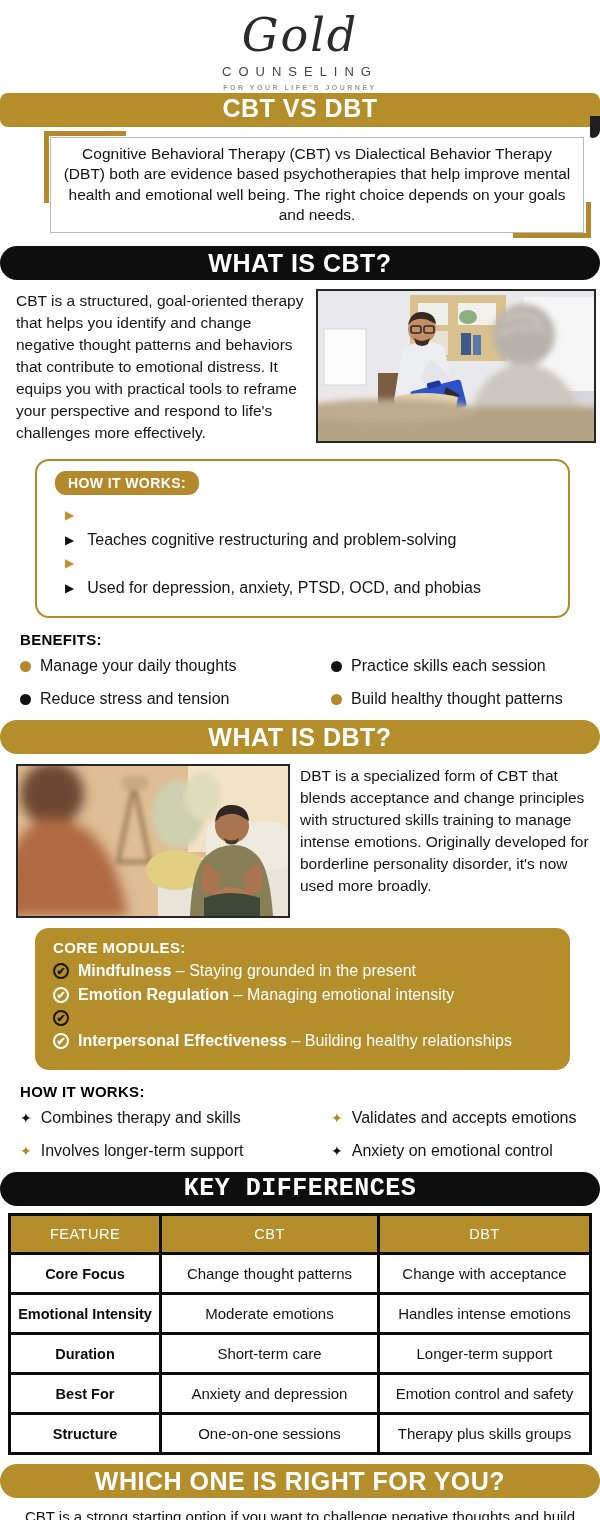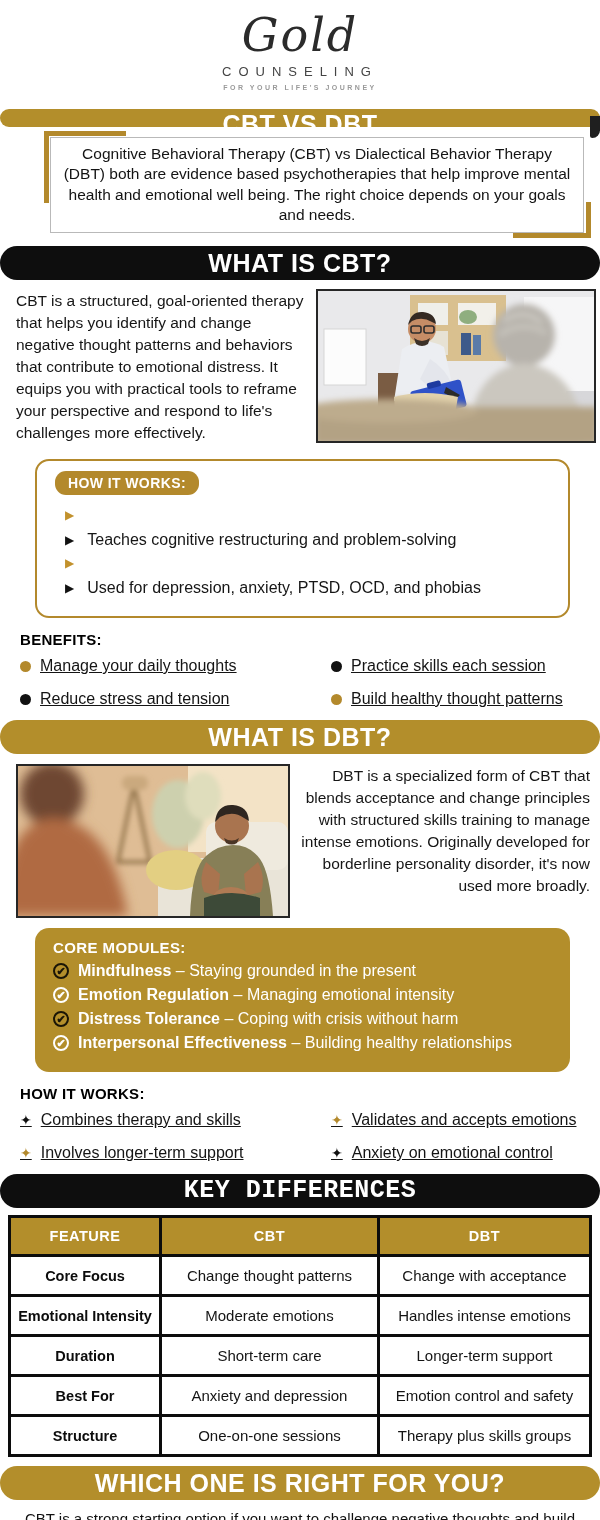--- a/index.html
+++ b/index.html
@@ -19,21 +19,21 @@
   .logo-name { font-size: 13px; letter-spacing: 7px; color:#444; margin-top: 3px; font-weight: 400; }
   .logo-tagline { font-size: 7px; letter-spacing: 2.5px; color:#9a9a9a; margin-top: 5px; font-weight: bold; }
 
   
   .banner {
     width: 600px; color:#fff; text-align:center; font-weight:bold;
     letter-spacing: 0.5px;
   }
   .banner.gold { background:#b38e2b; }
   .banner.black { background:#0e0e0e; }
-  .banner-title { margin-top: 18px; height: 18px; line-height: 30px; font-size: 25px; border-radius: 15px; }
+  .banner-title { margin-top: 2px; height: 34px; line-height: 30px; font-size: 25px; border-radius: 8px; }
   .banner-lg { height: 34px; line-height: 34px; font-size: 25px; border-radius: 17px; text-align: center; }
   #banner-cbt   { margin-top: 13px; }
   #banner-dbt   { margin-top: 12px; }
   #banner-diff  { margin-top: 12px; font-family: Liberation Mono, monospace; }
   #banner-which { margin-top: 9px; }
 
   .edge-accent {
     position:absolute; right:0; top:116px; width:10px; height:22px;
     background:#1f1f1f; border-radius: 0 0 12px 4px;
   }
@@ -53,41 +53,41 @@
     position:absolute; right:-8px; bottom:-6px; width:78px; height:36px;
     border-bottom:5px solid #b3892c; border-right:5px solid #b3892c;
   }
 
   
   .split { display:flex; gap: 10px; padding: 9px 4px 0 16px; align-items: flex-start; }
   .split p { font-size: 15.5px; line-height: 1.42; color:#161616; }
   .split .txt { flex: 1 1 auto; padding-top: 1px; }
   .photo { flex: 0 0 auto; border: 2px solid #262626; background:#ddd; line-height:0; }
   .photo svg { display:block; }
-  .split-dbt { padding: 10px 10px 0 16px; text-align: right; }
+  .split-dbt { padding: 10px 10px 0 16px; }
 
   
   .how-box {
     margin: 15px 30px 0 35px; border: 2px solid #b3892c; border-radius: 14px;
     padding: 8px 14px 11px 18px; position: relative;
   }
   .pill {
     display:inline-block; background:#b3892c; color:#fff; font-weight:bold;
     font-size: 14px; letter-spacing:.4px; padding: 4px 13px; border-radius: 11px;
     margin: 2px 0 6px;
   }
   .how-item { display:flex; align-items: baseline; gap: 13px; font-size: 16px; margin: 8px 0 8px 10px; color:#161616; }
   .tri { font-size: 12px; flex:0 0 auto; transform: translateY(-1px); }
   .tri.gold { color:#c2912c; } .tri.black { color:#111; }
 
   
   .list-section { margin: 13px 20px 0 20px; }
   .list-label { font-weight: bold; font-size: 15px; color:#000000; letter-spacing:.3px; }
   .two-col { display:grid; grid-template-columns: 305px 1fr; column-gap: 6px; row-gap: 15px; margin-top: 9px; }
-  .b-item { display:flex; align-items: baseline; gap: 9px; font-size: 16px; color:#141414;text-decoration:underline; }
+  .b-item { display:flex; align-items: baseline; gap: 9px; font-size: 16px; color:#141414; }
   .dot { width: 11px; height: 11px; border-radius: 50%; flex: 0 0 auto; align-self:center; }
   .dot.gold { background:#b3892c; } .dot.black { background:#111; }
   .star { font-size: 14px; flex:0 0 auto; }
   .star.gold { color:#b3892c; } .star.black { color:#111; }
 
   
   .core-box {
     margin: 10px 30px 0 35px; background:#b38e2b; border-radius: 14px;
     color:#fff; padding: 11px 16px 14px 18px;
   }
@@ -99,21 +99,21 @@
     font-size: 11px; font-weight: bold; flex: 0 0 auto; align-self: center;
   }
   .check.black { color:#1a1506; border-color:#1a1506; }
   .check.white { color:#ffffff; border-color:#ffffff; }
   .core-item strong { font-weight: bold; }
 
   
   table { width: 584px; margin: 7px 8px 0 8px; border-collapse: collapse; }
   th, td { border: 3px solid #0c0c0c; text-align: center; }
   th {
-    background:#b38e2b; color:#fff; font-size: 14.5px; font-weight: bold;
+    background:#b38e2b; color:#fff; font-size: 14.5px; font-weight: normal;
     letter-spacing:.5px; padding: 10px 4px;
   }
   td { font-size: 15px; padding: 10px 4px; color:#141414; }
   td.feat { font-weight: bold; font-size: 14.5px; color:#0c0c0c; }
   col.c1 { width: 26%; } col.c2 { width: 37.5%; } col.c3 { width: 36.5%; }
 
   
   .conclusion {
     margin: 9px 12px 0 12px; text-align: center; font-size: 15px;
     line-height: 1.35; color:#111; font-weight: 500;
@@ -284,21 +284,20 @@
         <div class="core-item">
           <span class="check black">✔</span>
           <span><strong>Mindfulness</strong> <span>– Staying grounded in the present</span></span>
         </div>
         <div class="core-item">
           <span class="check white">✔</span>
           <span><strong>Emotion Regulation</strong> <span>– Managing emotional intensity</span></span>
         </div>
         <div class="core-item">
           <span class="check black">✔</span>
-          <span><strong>Distress Tolerance</strong> <span>– Coping with crisis without harm</span></span>
         </div>
         <div class="core-item">
           <span class="check white">✔</span>
           <span><strong>Interpersonal Effectiveness</strong> <span>– Building healthy relationships</span></span>
         </div>
       </div>
   </section>
 
   <section class="list-section">
     <div class="list-label">HOW IT WORKS:</div>

